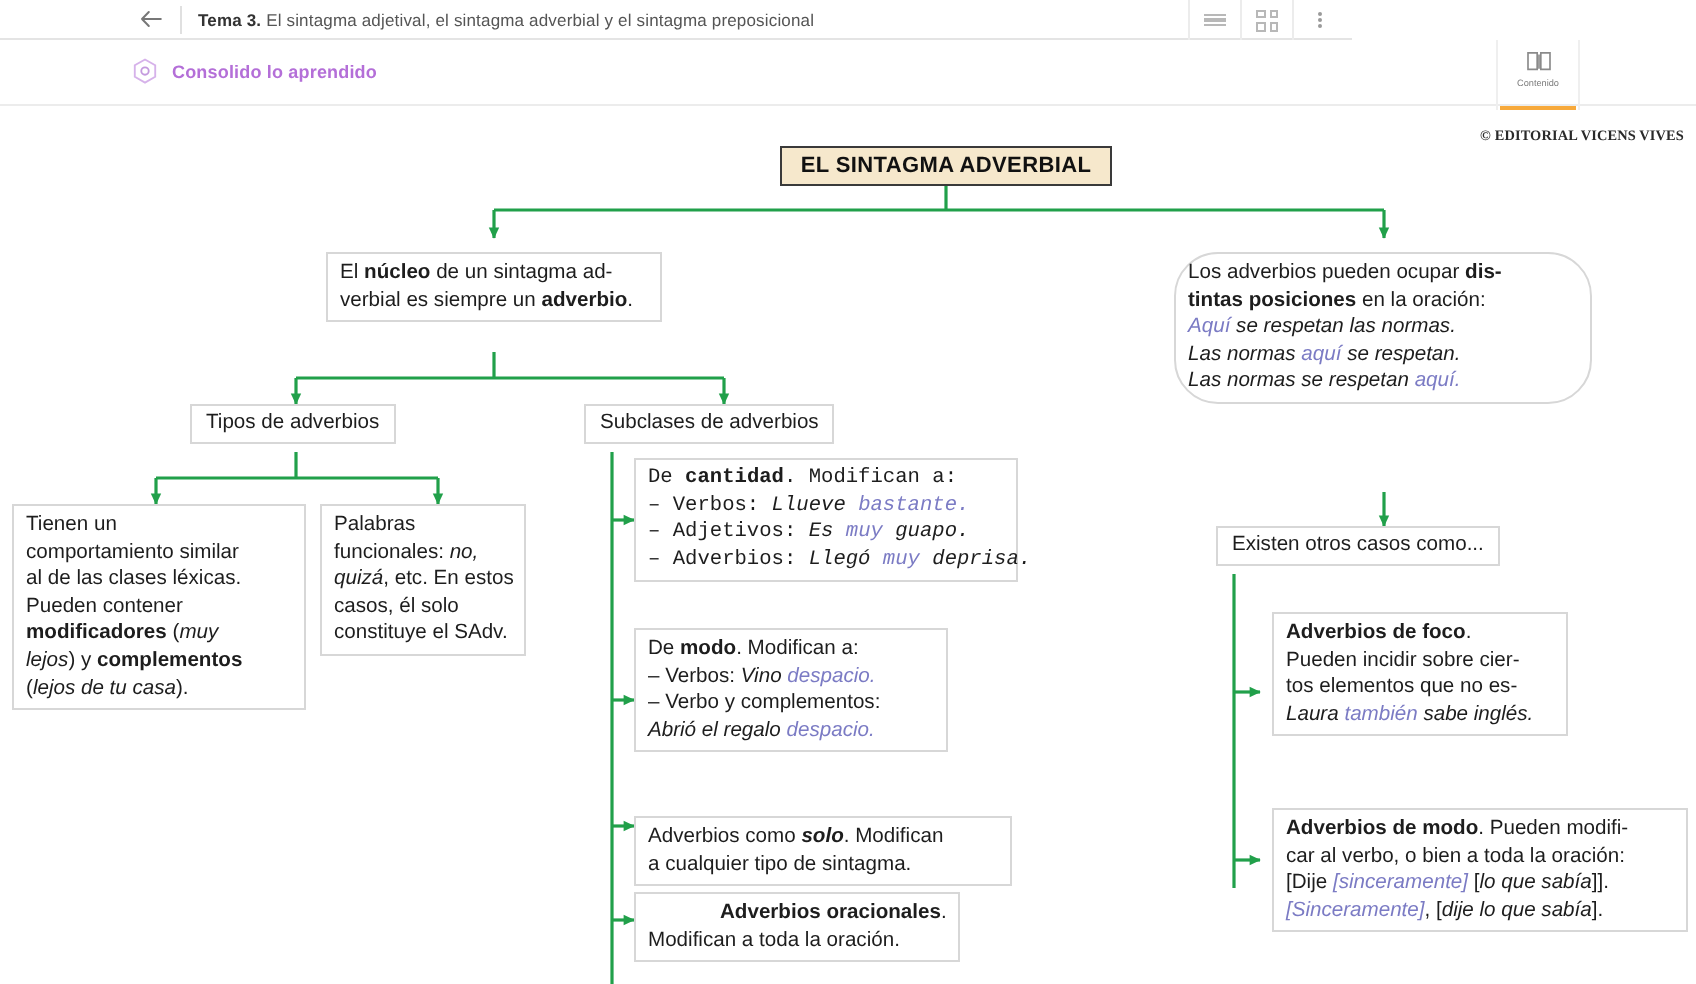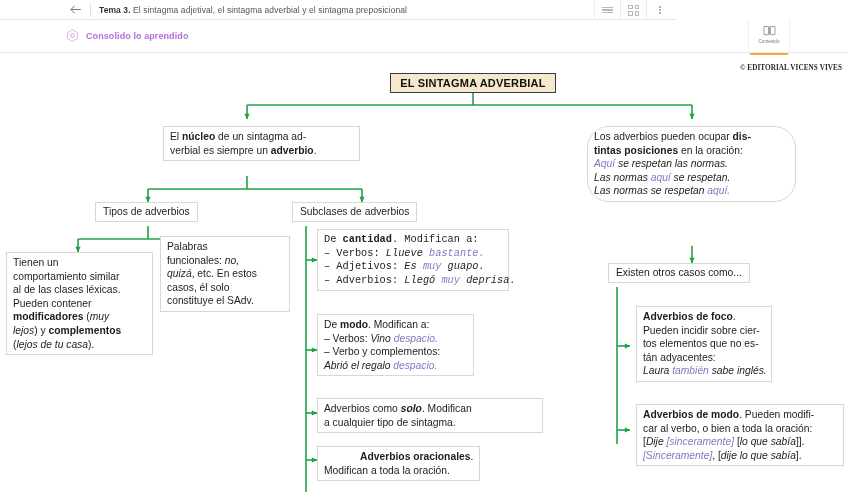--- a/index.html
+++ b/index.html
@@ -203,84 +203,83 @@
         <path d="M692,190 V207" marker-end="url(#ah)"></path>
 
         <path d="M617,231 V388"></path>
         <path d="M617,290 H630" marker-end="url(#ah)"></path>
         <path d="M617,374 H630" marker-end="url(#ah)"></path>
       </g>
     </svg>
 
     <div class="title-node">EL SINTAGMA ADVERBIAL</div>
 
-    <div class="node" id="n-nucleo" style="left:163px; top:70px; width:197px;">
+    <div class="node" id="n-nucleo" style="left:163px; top:70px; width:168px;">
         <div class="dash"><span>El </span><span style="font-weight: bold;">núcleo</span><span> de un sintagma ad-</span></div>
         <div class="dash"><span>verbial es siempre un </span><span style="font-weight: bold;">adverbio</span><span>.</span></div>
       </div>
 
     <div class="small-node" id="n-tipos" style="left:95px; top:146px;">Tipos de adverbios</div>
     <div class="small-node" id="n-subclases" style="left:292px; top:146px;">Subclases de adverbios</div>
 
     <div class="node" id="n-tipos-1" style="left:6px; top:196px; width:147px;">
         <div class="dash"><span>Tienen un</span></div>
         <div class="dash"><span>comportamiento similar</span></div>
         <div class="dash"><span>al de las clases léxicas.</span></div>
         <div class="dash"><span>Pueden contener</span></div>
         <div class="dash"><span style="font-weight: bold;">modificadores</span><span> (</span><span style="font-style: italic;">muy</span></div>
         <div class="dash"><span style="font-style: italic;">lejos</span><span>) y </span><span style="font-weight: bold;">complementos</span></div>
         <div class="dash"><span>(</span><span style="font-style: italic;">lejos de tu casa</span><span>).</span></div>
       </div>
-    <div class="node" id="n-tipos-2" style="left:160px; top:180px; width:130px;">
+    <div class="node" id="n-tipos-2" style="left:160px; top:196px; width:103px;">
         <div class="dash"><span>Palabras</span></div>
         <div class="dash"><span>funcionales: </span><span style="font-style: italic;">no,</span></div>
         <div class="dash"><span style="font-style: italic;">quizá</span><span>, etc. En estos</span></div>
         <div class="dash"><span>casos, él solo</span></div>
         <div class="dash"><span>constituye el SAdv.</span></div>
       </div>
 
     <div class="node" id="n-sub-1" style="left:317px; top:173px; width:192px;font-family:Liberation Mono, monospace;">
         <div class="dash"><span>De </span><span style="font-weight: bold;">cantidad</span><span>. Modifican a:</span></div>
         <div class="dash"><span>– Verbos: </span><span style="font-style: italic;">Llueve </span><span style="color: rgb(123, 123, 196); font-style: italic;">bastante.</span></div>
         <div class="dash"><span>– Adjetivos: </span><span style="font-style: italic;">Es </span><span style="color: rgb(123, 123, 196); font-style: italic;">muy</span><span style="font-style: italic;"> guapo.</span></div>
         <div class="dash"><span>– Adverbios: </span><span style="font-style: italic;">Llegó </span><span style="color: rgb(123, 123, 196); font-style: italic;">muy</span><span style="font-style: italic;"> deprisa.</span></div>
       </div>
     <div class="node" id="n-sub-2" style="left:317px; top:258px; width:157px;">
         <div class="dash"><span>De </span><span style="font-weight: bold;">modo</span><span>. Modifican a:</span></div>
         <div class="dash"><span>– Verbos: </span><span style="font-style: italic;">Vino </span><span style="color: rgb(123, 123, 196); font-style: italic;">despacio.</span></div>
         <div class="dash"><span>– Verbo y complementos:</span></div>
         <div class="dash"><span style="font-style: italic;">   Abrió el regalo </span><span style="color: rgb(123, 123, 196); font-style: italic;">despacio.</span></div>
       </div>
-    <div class="node" id="n-sub-3" style="left:317px; top:342px; width:226px;">
+    <div class="node" id="n-sub-3" style="left:317px; top:352px; width:189px;">
         <div class="dash"><span>Adverbios como </span><span style="font-weight: bold; font-style: italic;">solo</span><span>. Modifican</span></div>
         <div class="dash"><span>a cualquier tipo de sintagma.</span></div>
       </div>
     <div class="node" id="n-sub-4" style="left:317px; top:390px; width:163px;">
         <div class="dash"><span style="font-weight: bold; margin-left: 36px;">Adverbios oracionales</span><span>.</span></div>
         <div class="dash"><span>Modifican a toda la oración.</span></div>
       </div>
 
     <div class="node" id="n-pos" style="left:587px; top:70px; width:209px;border-radius:22px;">
         <div class="dash"><span>Los adverbios pueden ocupar </span><span style="font-weight: bold;">dis-</span></div>
         <div class="dash"><span style="font-weight: bold;">tintas posiciones</span><span> en la oración:</span></div>
         <div class="dash"><span style="color: rgb(123, 123, 196); font-style: italic;">Aquí</span><span style="font-style: italic;"> se respetan las normas.</span></div>
         <div class="dash"><span style="font-style: italic;">Las normas </span><span style="color: rgb(123, 123, 196); font-style: italic;">aquí</span><span style="font-style: italic; text-align: right;"> se respetan.</span></div>
         <div class="dash"><span style="font-style: italic;">Las normas se respetan </span><span style="color: rgb(123, 123, 196); font-style: italic;">aquí.</span></div>
       </div>
 
     <div class="small-node" id="n-otros" style="left:608px; top:207px;">Existen otros casos como...</div>
 
-    <div class="node" id="n-foco" style="left:636px; top:250px; width:136px;">
+    <div class="node" id="n-foco" style="left:636px; top:250px; width:148px;">
         <div class="dash"><span style="font-weight: bold;">Adverbios de foco</span><span>.</span></div>
         <div class="dash"><span>Pueden incidir sobre cier-</span></div>
         <div class="dash"><span>tos elementos que no es-</span></div>
-        <div class="dash"><span>tán adyacentes:</span></div>
         <div class="dash"><span style="font-style: italic;">Laura </span><span style="color: rgb(123, 123, 196); font-style: italic;">también</span><span style="font-style: italic;"> sabe inglés.</span></div>
       </div>
     <div class="node" id="n-rmodo" style="left:636px; top:348px; width:208px;">
         <div class="dash"><span style="font-weight: bold;">Adverbios de modo</span><span>. Pueden modifi-</span></div>
         <div class="dash"><span>car al verbo, o bien a toda la oración:</span></div>
-        <div class="dash"><span>[</span><span style="font-style: italic;">Dije </span><span style="color: rgb(123, 123, 196); font-style: italic;">[sinceramente]</span><span> [</span><span style="font-style: italic;">lo que sabía</span><span>]].</span></div>
+        <div class="dash"><span>[</span><span style="">Dije </span><span style="color: rgb(123, 123, 196); font-style: italic;">[sinceramente]</span><span> [</span><span style="font-style: italic;">lo que sabía</span><span>]].</span></div>
         <div class="dash"><span style="color: rgb(123, 123, 196); font-style: italic;">[Sinceramente]</span><span>, [</span><span style="font-style: italic;">dije lo que sabía</span><span>].</span></div>
       </div>
 
   </div>
 </div>
 
 </body></html>

